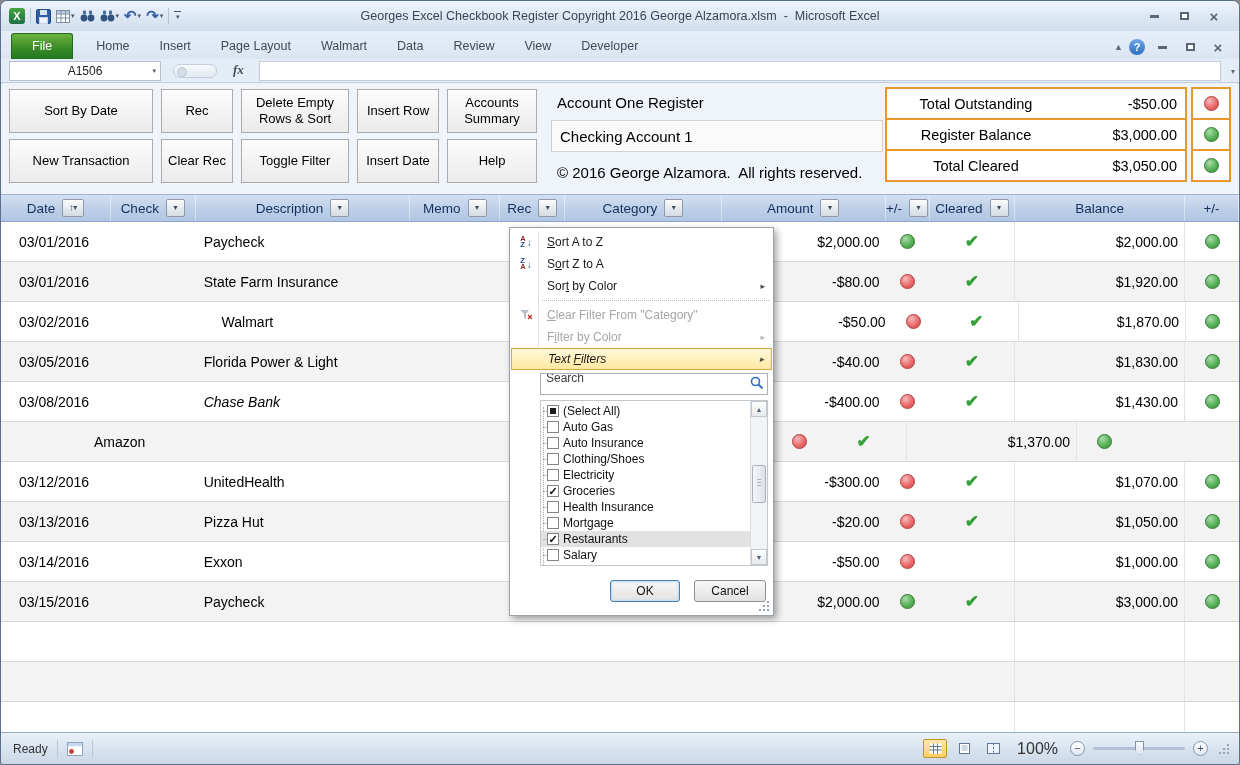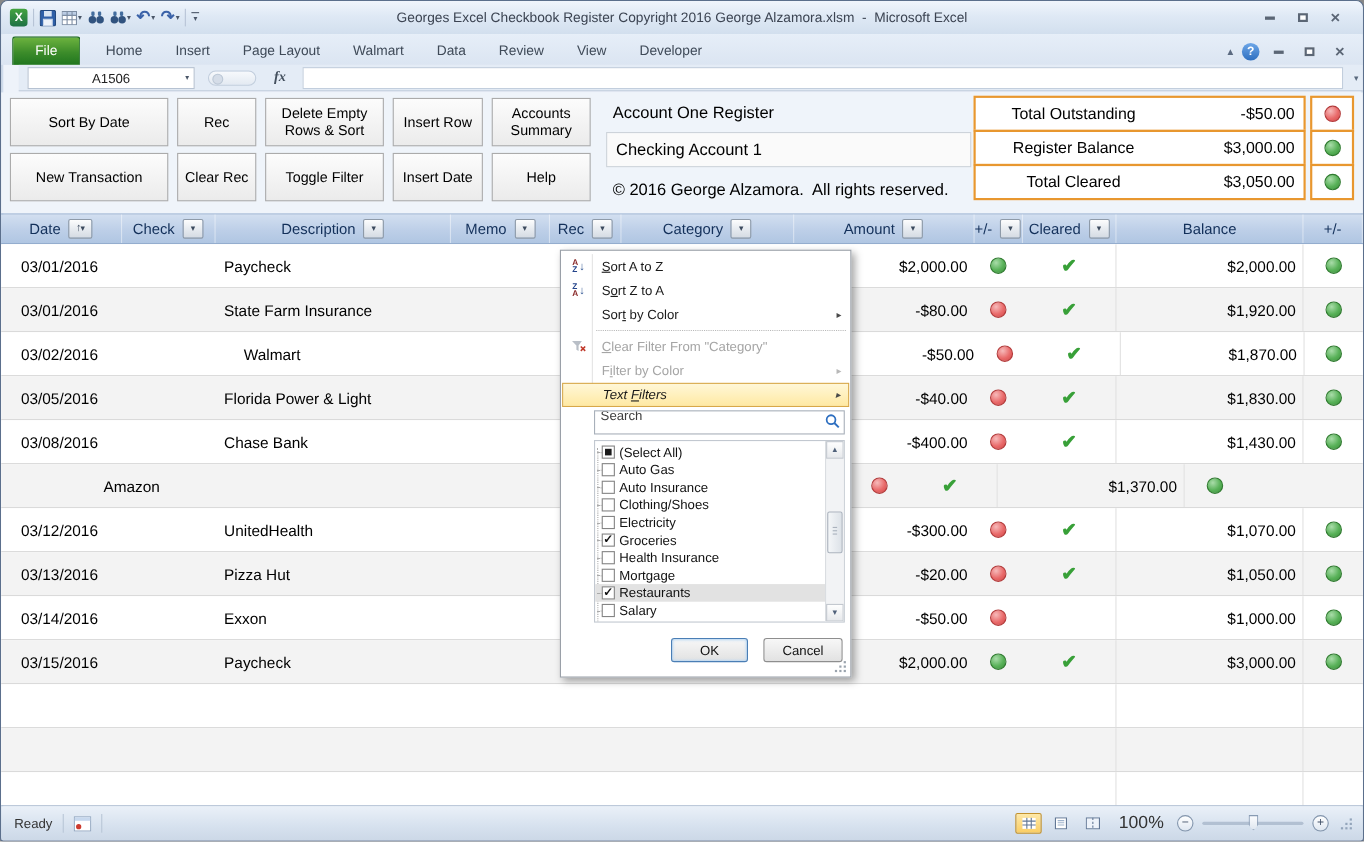--- a/index.html
+++ b/index.html
@@ -35,21 +35,21 @@
   .tabs{ display:flex; align-items:flex-end; margin-left:10px; }
   .tab{ padding:5px 15px 6px; font-size:12.5px; color:#3f4a58; }
   .tab-file{ background:linear-gradient(#6db33f,#3c8c2a 55%,#20761f); color:#fff; border:1px solid #1d6b1d;
     border-bottom:none; border-radius:3px 3px 0 0; padding:5px 20px 6px; margin-right:8px; }
   .tabrow-right{ margin-left:auto; display:flex; align-items:center; gap:6px; margin-right:10px; padding-bottom:4px; }
   .rr-collapse{ font-size:9px; color:#5b6a80; }
   .help-ico{ width:16px; height:16px; border-radius:50%; background:linear-gradient(#6ea7e8,#2e6fc0);
     color:#fff; font-size:11px; font-weight:bold; display:flex; align-items:center; justify-content:center; }
 
   
-  .formulabar{ position:absolute; left:0; right:0; top:58px; height:24px; background:#e4ecf6; border-bottom:1px solid #c2cedd;margin-left:16px; }
+  .formulabar{ position:absolute; left:0; right:0; top:58px; height:24px; background:#e4ecf6; border-bottom:1px solid #c2cedd; }
   .namebox{ position:absolute; left:8px; top:2px; width:152px; height:20px; background:#fff; border:1px solid #b6c2d2;
     font-size:12px; color:#222; display:flex; align-items:center; justify-content:center; }
   .nb-arrow{ position:absolute; right:4px; font-size:7px; color:#4a5668; }
   .fx-pill{ position:absolute; left:172px; top:5px; width:44px; height:14px; border-radius:7px;
     background:linear-gradient(#f7f9fc,#e3eaf2); border:1px solid #c2cedd; }
   .fx-pill::after{ content:""; position:absolute; left:3px; top:2px; width:8px; height:8px; border-radius:50%;
     background:#d5dde8; border:1px solid #bcc8d6; }
   .fx{ position:absolute; left:232px; top:3px; font-size:13px; font-style:italic; color:#44505e;
     font-family:"Liberation Serif", serif; font-weight:bold; }
   .formula-field{ position:absolute; left:258px; top:2px; right:18px; height:20px; background:#fff; border:1px solid #c2cedd; }
@@ -456,21 +456,21 @@
           <span class="chk">✔</span>
         </div>
         <div class="tcell c9" style="width: 170px;">$1,830.00</div>
         <div class="tcell c10" style="width: 54px;">
           <span class="dot green"></span>
         </div>
       </div>
       <div class="trow">
         <div class="tcell c0" style="width: 110px;">03/08/2016</div>
         <div class="tcell c1" style="width: 85px;"></div>
-        <div class="tcell c2" style="width: 215px;">Chase Bank</div>
+        <div class="tcell c2" style="width: 215px; font-style: italic;">Chase Bank</div>
         <div class="tcell c3" style="width: 90px;"></div>
         <div class="tcell c4" style="width: 65px;"></div>
         <div class="tcell c5" style="width: 157px;"></div>
         <div class="tcell c6" style="width: 164px;">-$400.00</div>
         <div class="tcell c7" style="width: 44px;">
           <span class="dot red"></span>
         </div>
         <div class="tcell c8" style="width: 86px;">
           <span class="chk">✔</span>
         </div>

